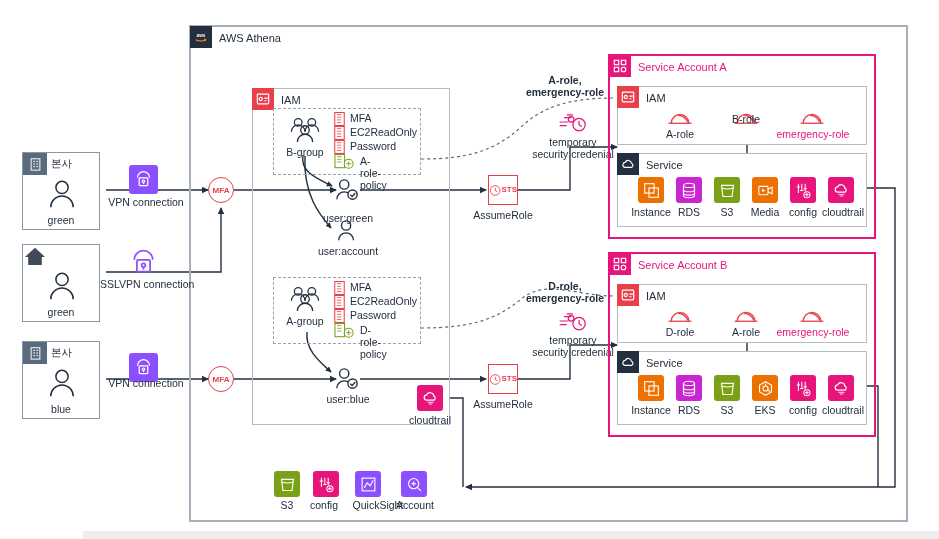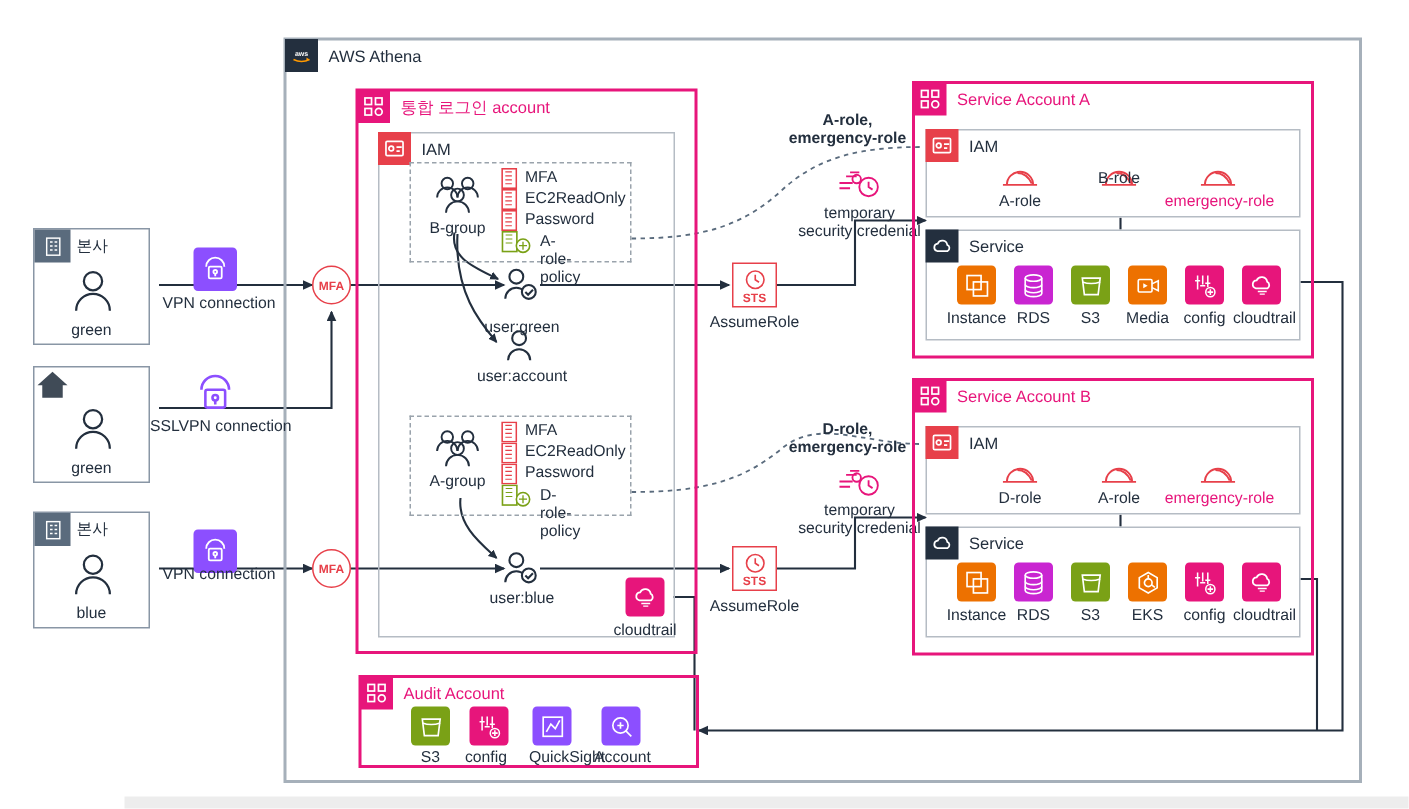--- a/index.html
+++ b/index.html
@@ -56,21 +56,21 @@
   svg.layer { position:absolute; left:0; top:0; width:939px; height:539px;
               overflow:visible; pointer-events:none; }
 
   .mfa-badge { position:absolute; width:26px; height:26px; border-radius:50%;
                border:1.5px solid #E7404A; color:#E7404A; font-size:8px;
                font-weight:bold; display:flex; align-items:center;
                justify-content:center; background:#fff; }
   .sts-badge { position:absolute; width:30px; height:30px;
                border:1.5px solid #E7404A; color:#E7404A; font-size:8px;
                font-weight:bold; background:#fff;
-               display:flex; flex-direction:column; align-items:center;
+               display:flex; flex-direction:row; align-items:center;
                justify-content:flex-end; padding-bottom:1px; }
 
   .userbox { position:absolute; border:1px solid #8996A5; background:#fff; }
   .userbox .badge { position:absolute; left:0; top:0; width:24px; height:22px;
                     background:#5A6B7D; display:flex; align-items:center;
                     justify-content:center; color:#fff; }
   .userbox .badge.home { background:transparent; }
   .userbox .kor { position:absolute; left:28px; top:4px; font-size:10.5px;
                   color:#232F3E; }
   .userbox .name { position:absolute; bottom:3px; width:100%;
@@ -139,31 +139,20 @@
     <div class="cornicon ci-cloud">
       <svg width="16" height="12" viewBox="0 0 24 18">
         <text x="12" y="9" font-size="7" fill="#fff" text-anchor="middle" font-family="Liberation Sans, sans-serif" font-weight="bold">aws</text>
         <path d="M4,13 q8,4 16,0" stroke="#FF9900" stroke-width="1.6" fill="none"></path>
         <path d="M17,11 l3,2 l-3,2" fill="#FF9900"></path>
       </svg>
     </div>
     <div class="boxlabel lbl-dark">AWS Athena</div>
   </div>
 
-  <div class="box box-account" style="left:237px; top:59px; width:228px; height:377px;">
-    <div class="cornicon ci-account">
-      <svg width="14" height="14" viewBox="0 0 16 16" fill="none" stroke="#fff" stroke-width="1.3">
-        <rect x="1.5" y="1.5" width="5" height="5"></rect>
-          <rect x="9.5" y="1.5" width="5" height="5"></rect>
-        <rect x="1.5" y="9.5" width="5" height="5"></rect>
-          <circle cx="12" cy="12" r="2.6"></circle>
-      </svg>
-    </div>
-    <div class="boxlabel lbl-pink">통합 로그인 account</div>
-  </div>
 
   <div class="box box-group" style="left:252px; top:88px; width:198px; height:337px;">
     <div class="cornicon ci-iam">
       <svg width="14" height="14" viewBox="0 0 16 16" fill="none" stroke="#fff" stroke-width="1.3">
         <rect x="1.5" y="2.5" width="13" height="11" rx="1"></rect>
         <circle cx="5.5" cy="8" r="1.8"></circle>
           <path d="M9.5,7 h4 M9.5,10 h2.5"></path>
       </svg>
     </div>
     <div class="boxlabel lbl-dark">IAM</div>
@@ -642,31 +631,20 @@
   <div class="cap" style="left:776px; top:404px; width:54px;">config</div>
 
   <div class="tile t-pink" style="left:828px; top:375px;">
     <svg width="17" height="17" viewBox="0 0 20 20" fill="none" stroke="#fff" stroke-width="1.4">
       <path d="M5,12 a3.2,3.2 0 0 1 0.6,-6.3 a4.4,4.4 0 0 1 8.3,1.2 a3,3 0 0 1 0.3,5.1 z"></path>
       <path d="M6.5,14.5 h7 M8,16.5 h4" stroke-width="1"></path>
     </svg>
   </div>
   <div class="cap" style="left:812px; top:404px; width:62px;">cloudtrail</div>
 
-  <div class="box box-account" style="left:239px; top:450px; width:227px; height:62px;">
-    <div class="cornicon ci-account">
-      <svg width="14" height="14" viewBox="0 0 16 16" fill="none" stroke="#fff" stroke-width="1.3">
-        <rect x="1.5" y="1.5" width="5" height="5"></rect>
-          <rect x="9.5" y="1.5" width="5" height="5"></rect>
-        <rect x="1.5" y="9.5" width="5" height="5"></rect>
-          <circle cx="12" cy="12" r="2.6"></circle>
-      </svg>
-    </div>
-    <div class="boxlabel lbl-pink">Audit Account</div>
-  </div>
 
   <div class="tile t-green" style="left:274px; top:471px;">
     <svg width="17" height="17" viewBox="0 0 20 20" fill="none" stroke="#fff" stroke-width="1.3">
       <path d="M3,4 h14 l-1.6,13 h-10.8 z"></path>
         <path d="M3,7 q7,2.5 14,0"></path>
     </svg>
   </div>
   <div class="cap" style="left:260px; top:499px; width:54px;">S3</div>
 
   <div class="tile t-pink" style="left:313px; top:471px;">

